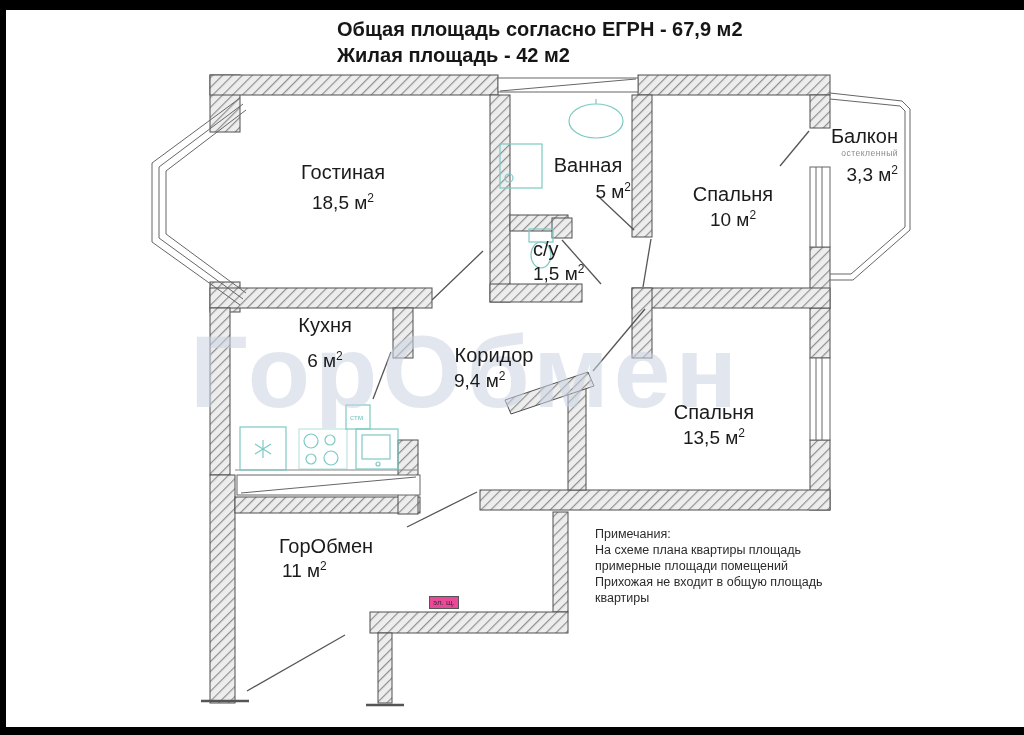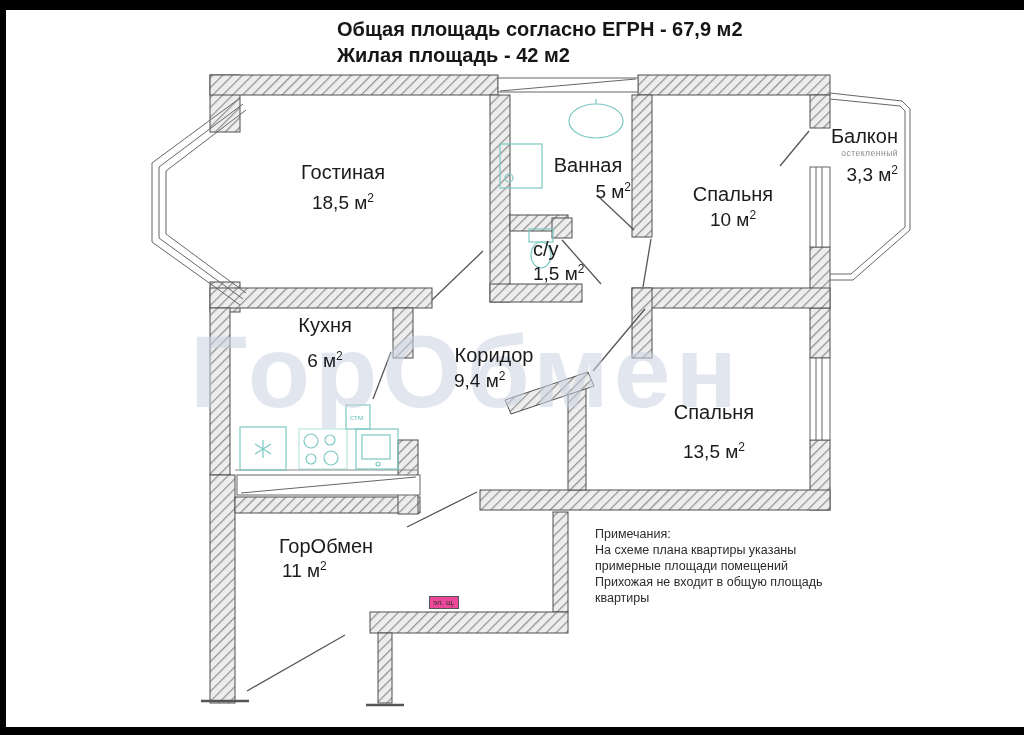--- a/index.html
+++ b/index.html
@@ -169,33 +169,33 @@
     <div class="rarea" style="margin-top:13px;"><span>6 м</span><sup>2</sup></div>
   </div>
 
   <div class="room-label" style="left:446px;top:344px;width:96px;">
     <div class="rname">Коридор</div>
     <div class="rarea" style="margin-top:3px;text-align:left;padding-left:8px;"><span>9,4 м</span><sup>2</sup></div>
   </div>
 
   <div class="room-label" style="left:662px;top:401px;width:104px;">
     <div class="rname">Спальня</div>
-    <div class="rarea" style="margin-top:17px;"><span>13,5 м</span><sup>2</sup></div>
+    <div class="rarea" style="margin-top:3px;"><span>13,5 м</span><sup>2</sup></div>
   </div>
 
   <div class="room-label" style="left:276px;top:535px;width:100px;">
     <div class="rname">ГорОбмен</div>
     <div class="rarea" style="margin-top:2px;text-align:left;padding-left:6px;"><span>11 м</span><sup>2</sup></div>
   </div>
 
   <div class="elbox">эл. щ.</div>
 
   <div class="notes">
     <div>Примечания:</div>
-    <div>На схеме плана квартиры указаны</div>
+    <div>На схеме плана квартиры площадь</div>
     <div>примерные площади помещений</div>
     <div>Прихожая не входит в общую площадь</div>
     <div>квартиры</div>
   </div>
 
   <div class="bar top"></div>
   <div class="bar bottom"></div>
   <div class="bar left"></div>
 
 </div>

